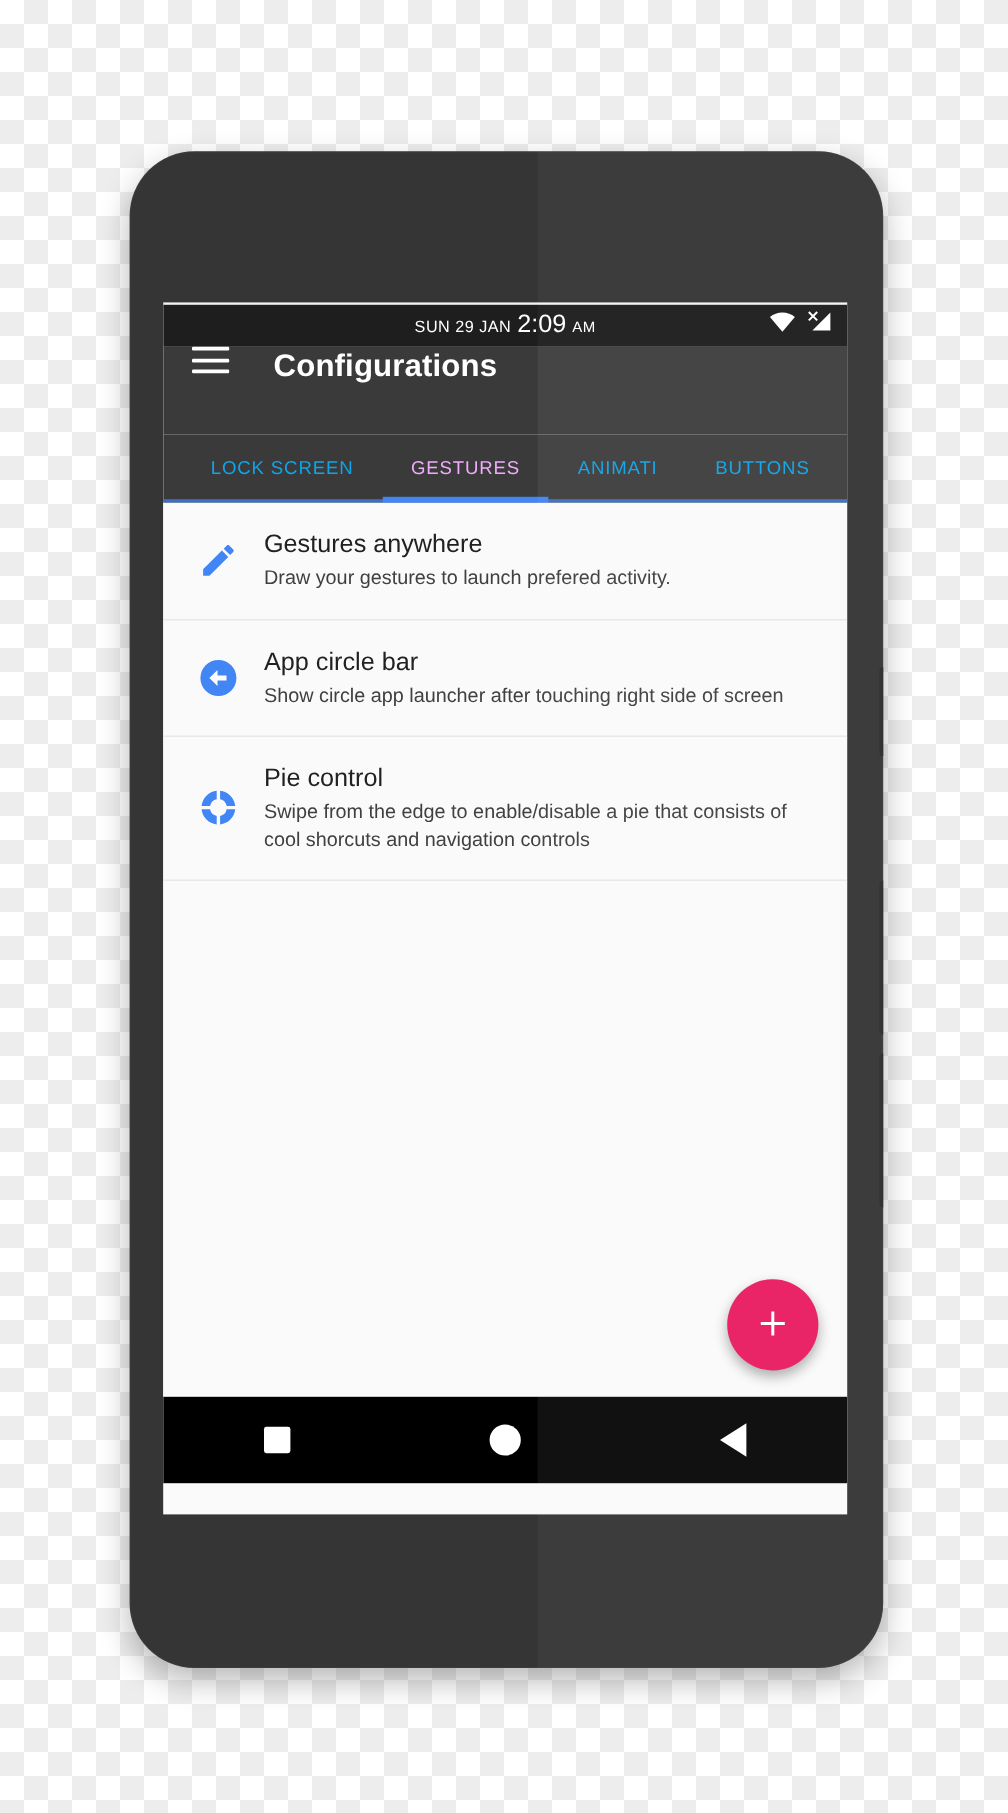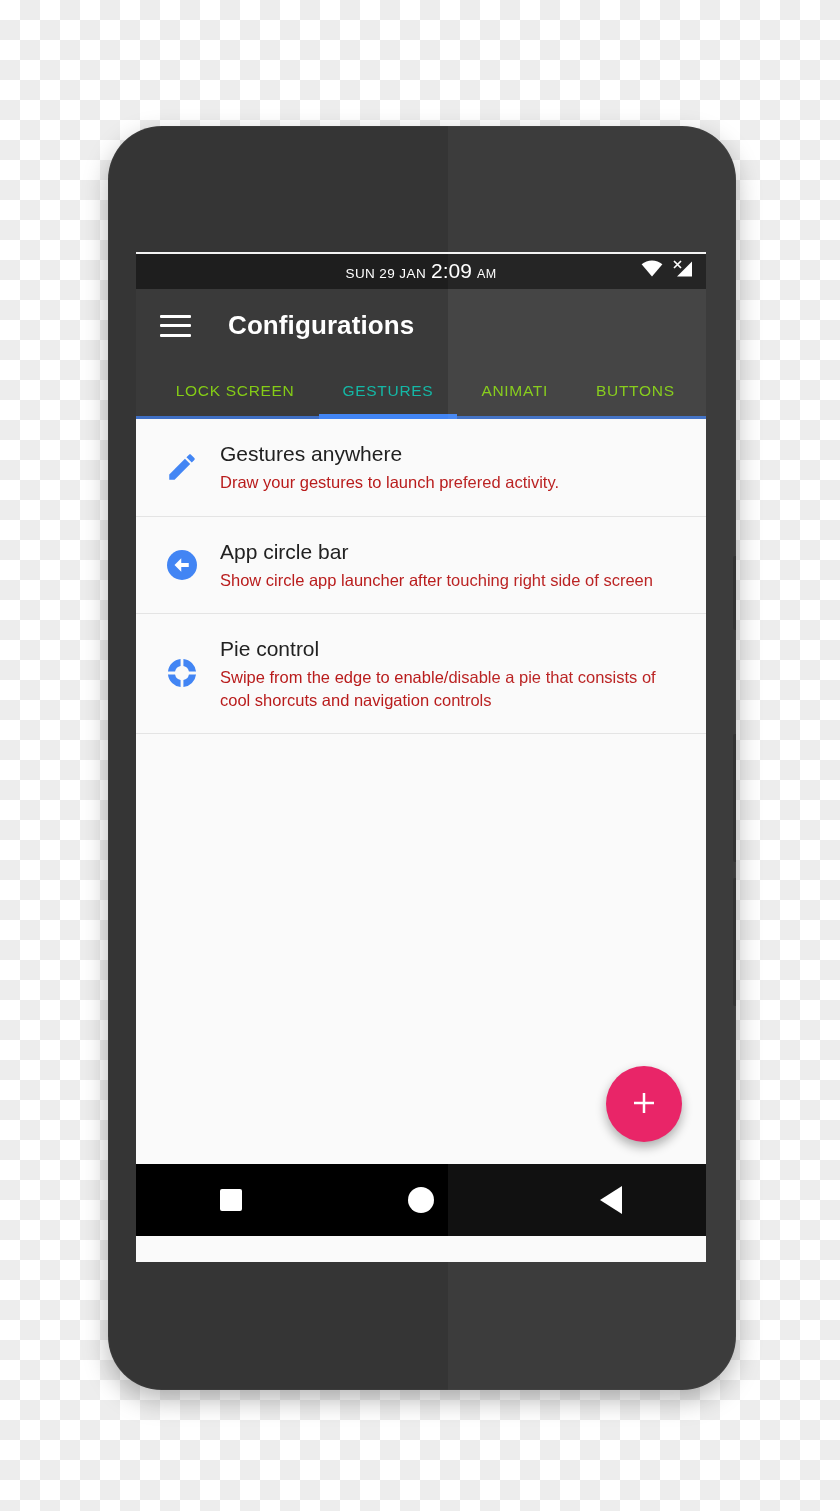--- a/index.html
+++ b/index.html
@@ -137,21 +137,20 @@
     align-items: center;
     gap: 9px;
   }
 
   
   .appbar {
     position: relative;
     height: 73px;
     background: #3a3a3a;
     display: flex;
-    align-items: center;
     padding-left: 24px;
     box-sizing: border-box;
   }
   .appbar-gloss {
     position: absolute;
     left: 312px; top: 0; width: 258px; height: 73px;
     background: rgba(255,255,255,0.028);
     pointer-events: none;
   }
   .hamburger {
@@ -195,30 +194,30 @@
   }
   .tab-strip {
     position: absolute;
     left: -73px;
     top: 0;
     height: 57px;
     display: flex;
     align-items: center;
   }
   .tab {
-    color: #84cc16;
+    color: #0ea5e9;
     font-size: 15.5px;
     letter-spacing: 0.7px;
     padding: 0 24px;
     height: 57px;
     line-height: 57px;
     cursor: pointer;
     position: relative;
   }
-  .tab.active { color: #14b8a6; text-align: right; }
+  .tab.active { color: #f0abfc; text-align: right; }
   .tab.active::after {
     content: "";
     position: absolute;
     left: 0; right: 0; bottom: 0;
     height: 5px;
     background: #4285f4;
   }
   .tab-underline {
     position: absolute;
     left: 0; right: 0;
@@ -252,21 +251,21 @@
   }
   .item-text { flex: 1; padding-left: 12px; }
   .item-title {
     font-size: 21px;
     color: #212121;
     line-height: 1.25;
     margin-bottom: 4px;
   }
   .item-sub {
     font-size: 16.5px;
-    color: #b91c1c;
+    color: #404040;
     line-height: 1.35;
   }
   .item-ctrl {
     flex: none;
     align-self: center;
     padding-left: 8px;
   }
 
   
   .toggle {

